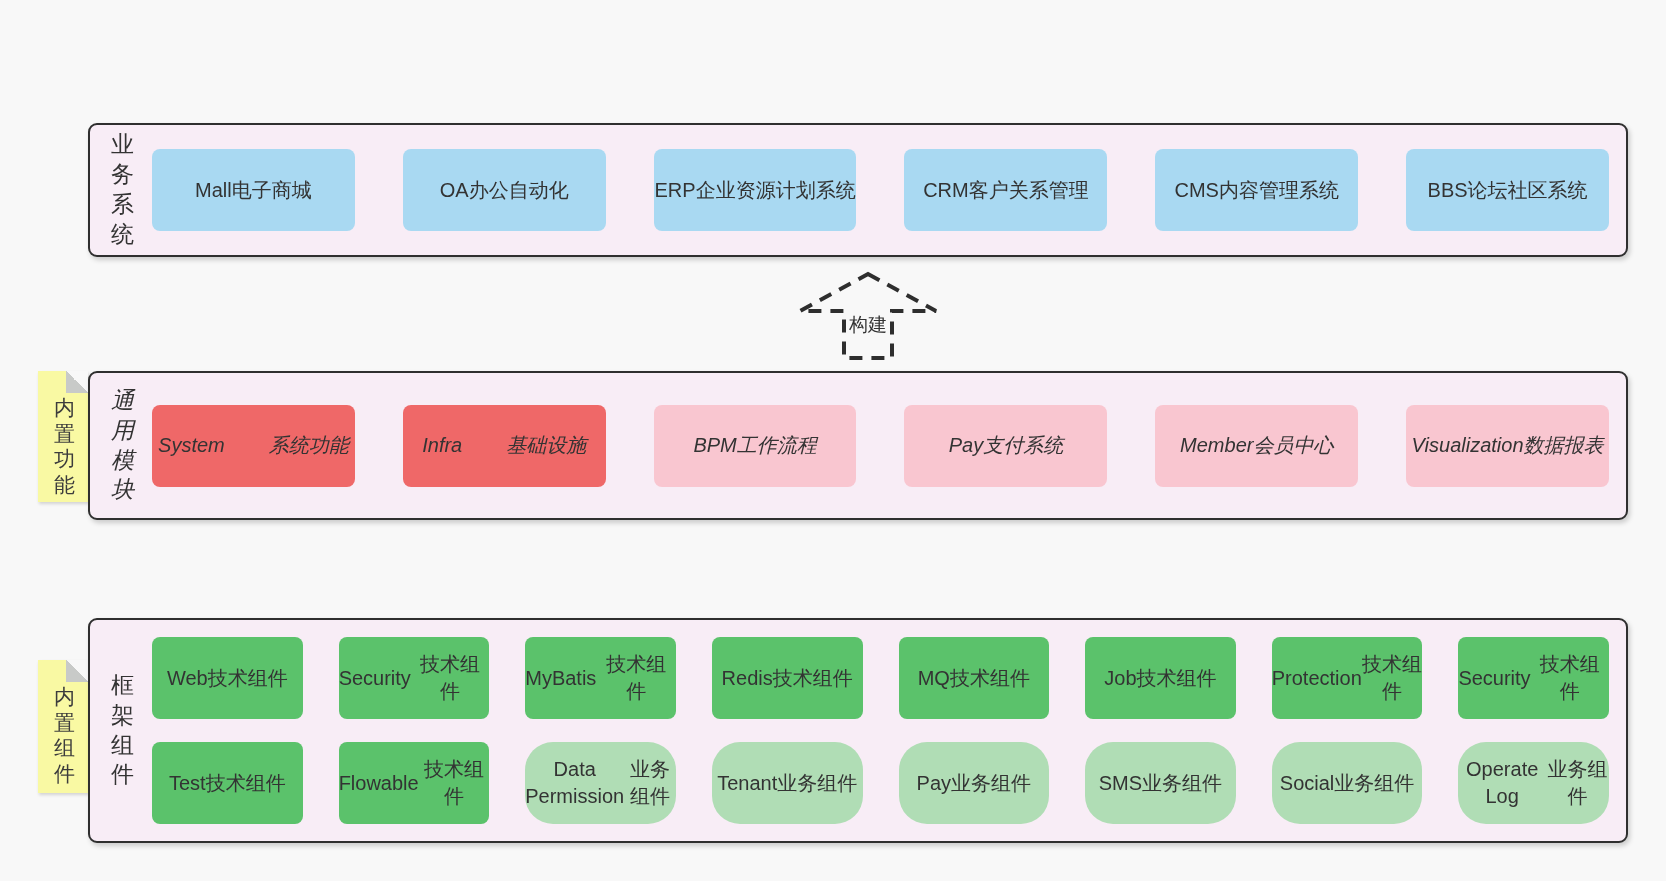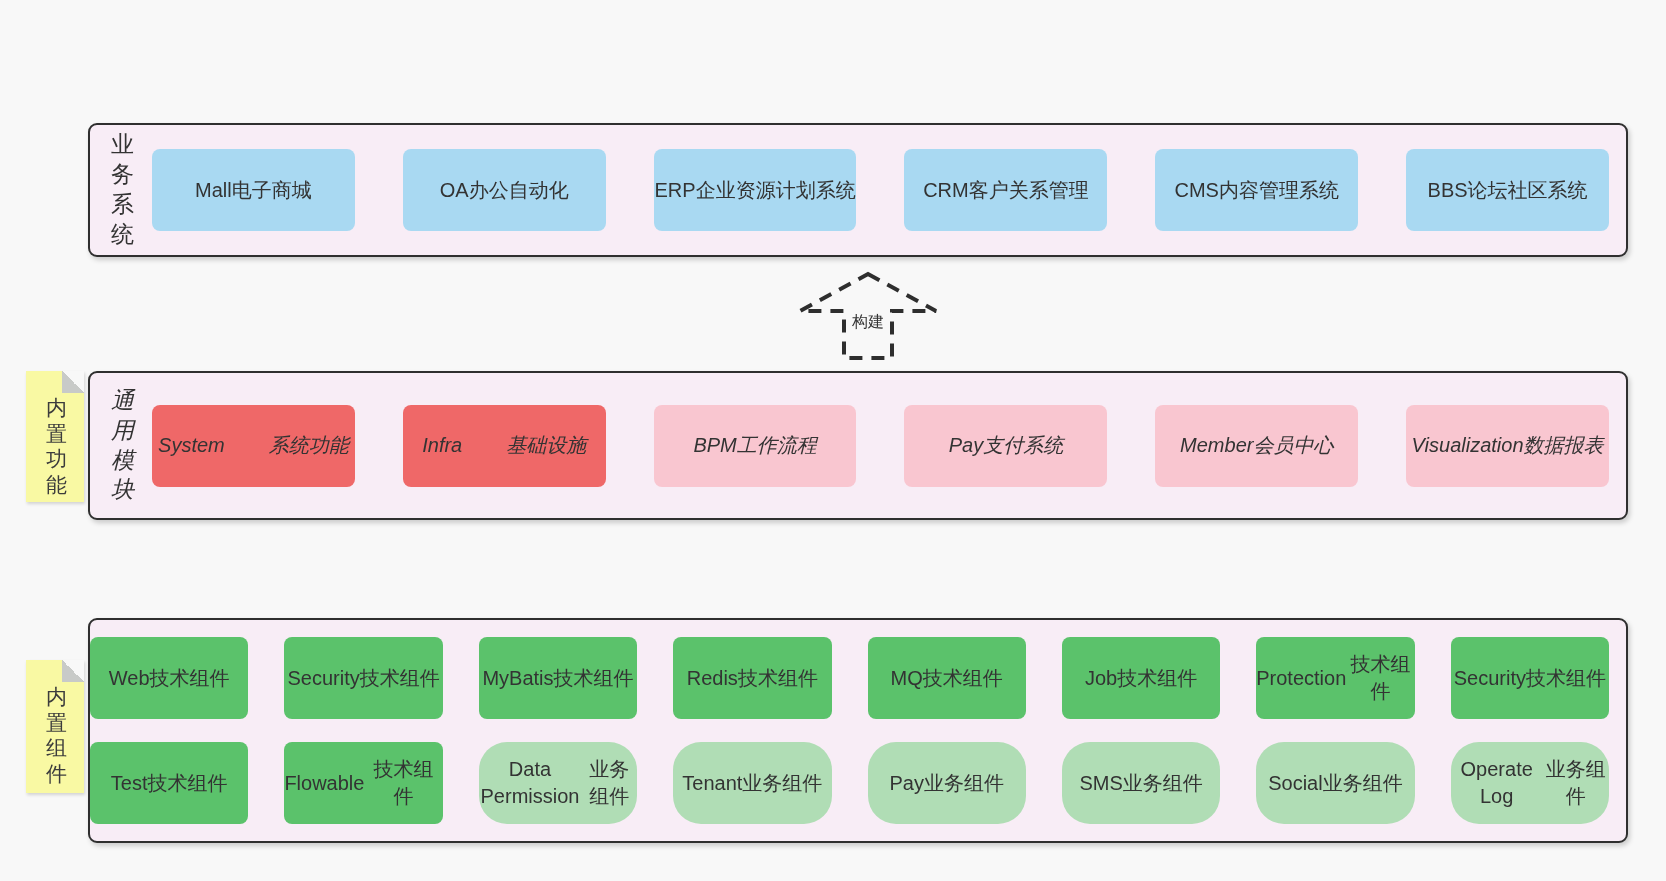--- a/index.html
+++ b/index.html
@@ -35,21 +35,21 @@
     display:flex; flex-direction:row; align-items:center; justify-content:center;
     text-align:center; color:var(--text,#333); font-size:20px; line-height:27px;
   }
   .box[data-type="blue"]       { background:var(--blue,#a9d9f2); }
   .box[data-type="red"]        { background:var(--red,#ef6868);gap:44px; }
   .box[data-type="pink"]       { background:var(--pink,#f9c6d0); }
   .box[data-type="green"]      { background:var(--green,#5bc26b); }
   .box[data-type="lightgreen"] { background:var(--lightgreen,#b0ddb5);border-radius:28px; }
   
   .note {
-    position:absolute; left:26px; width:58px;
+    position:absolute; left:38px; width:50px;
     background:var(--note_yellow,#f9f9a3);
     box-shadow:1px 2px 3px rgba(0,0,0,0.15);
     z-index:1;
   }
   .note1 { top:371px; height:131px; }
   .note2 { top:660px; height:133px; }
   .note .fold {
     position:absolute; top:0; right:0; width:22px; height:22px;
     background:linear-gradient(to bottom left,
       var(--page_bg,#f8f8f8) 0 50%, var(--note_fold,#c8cac8) 50% 100%);
@@ -60,21 +60,21 @@
   .arrow1 { top:270px; }
   .arrow2 { top:516px; }
   .arrow svg { display:block; width:146px; height:92px; overflow:visible; }
   .arrow path {
     fill:var(--page_bg,#f8f8f8);
     stroke:var(--arrow_stroke,#2e2e2e); stroke-width:4; stroke-dasharray:13 9;
   }
   .arrow-label {
     position:absolute; left:50%; top:42px; transform:translateX(-50%);
     background:var(--page_bg,#f8f8f8); padding:0 2px;
-    font-size:16px; color:var(--text,#333); white-space:nowrap;
+    font-size:19px; color:var(--text,#333); white-space:nowrap;
   }
 </style>
 </head>
 <body>
 
 <div class="canvas">
 
   <div class="note note1">
     <div class="fold"></div>
     <div class="vtext">内置功能</div>
@@ -150,20 +150,23 @@
       </div>
       <div class="box" data-type="pink">
         <div>Visualization</div>
         <div>数据报表</div>
       </div>
     </div>
   </div>
 
 
   <div class="band band3">
+    <div class="band-label">
+      <div class="vtext">框架组件</div>
+    </div>
     <div class="boxes cols8">
       <div class="box" data-type="green">
         <div>Web</div>
         <div>技术组件</div>
       </div>
       <div class="box" data-type="green">
         <div>Security</div>
         <div>技术组件</div>
       </div>
       <div class="box" data-type="green">

